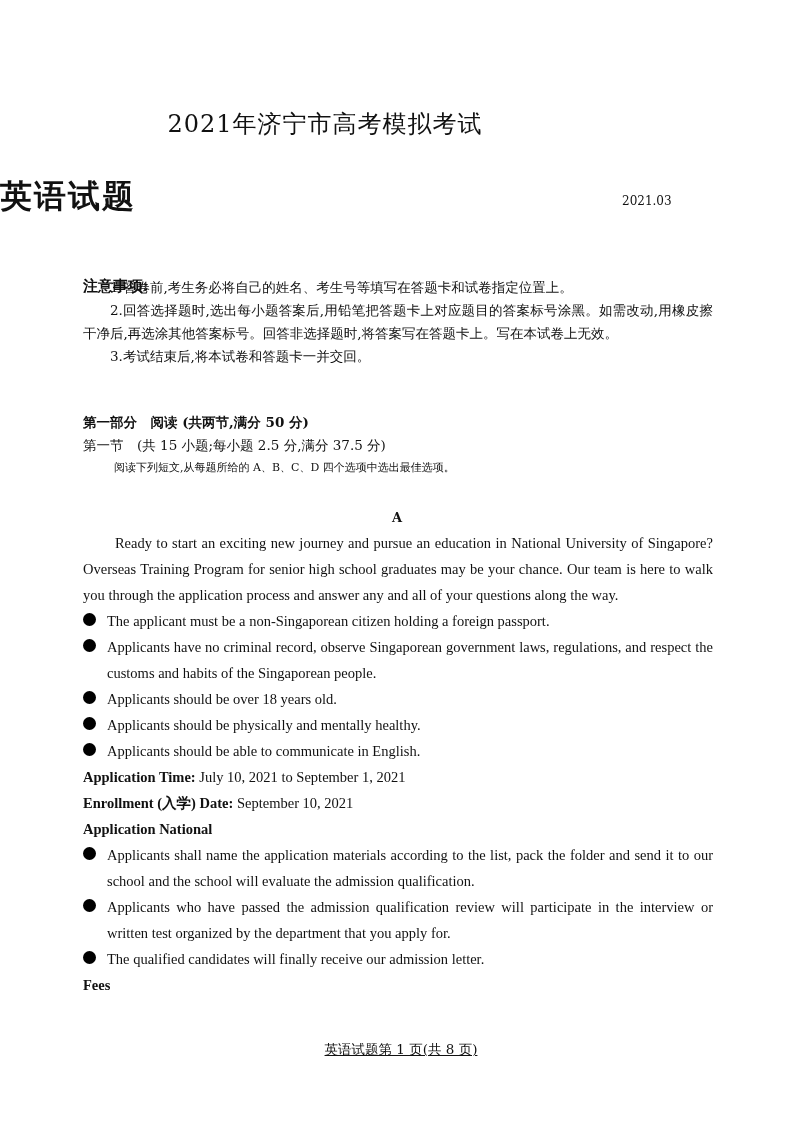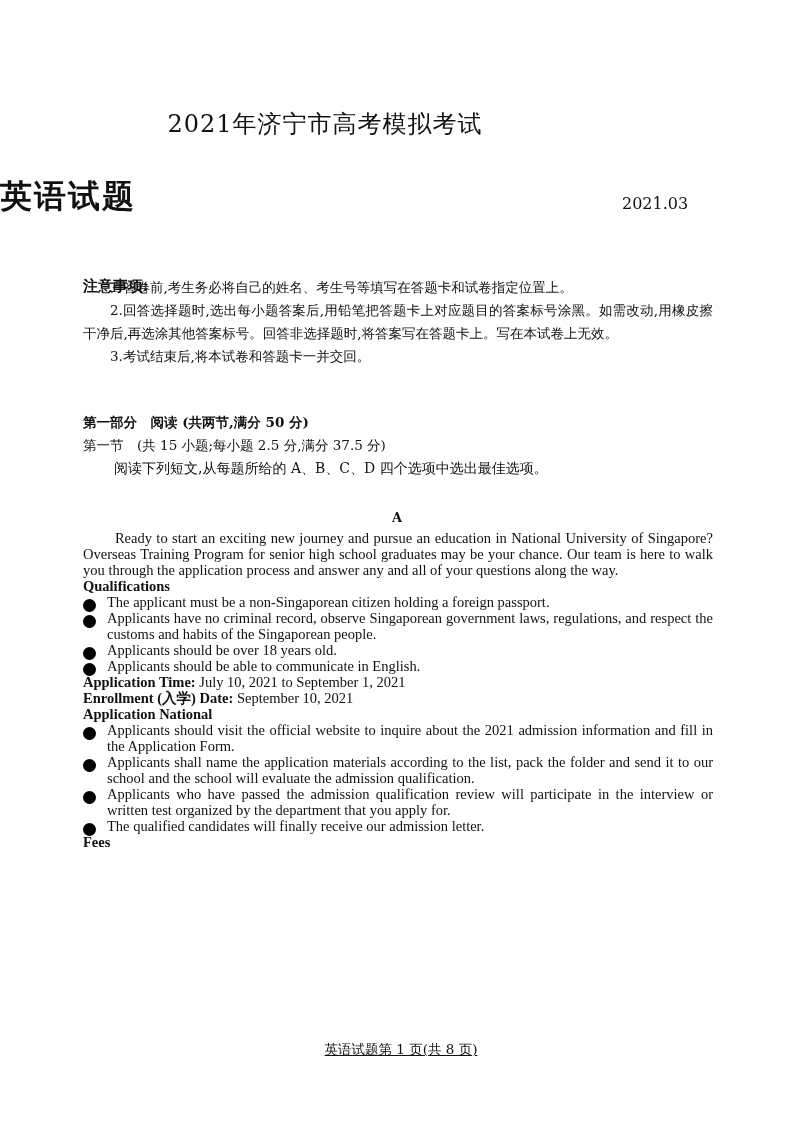--- a/index.html
+++ b/index.html
@@ -4,33 +4,33 @@
 <style>
   html, body { margin: 0; padding: 0; background: #ffffff; }
   body {
     width: 794px; height: 1123px; position: relative; overflow: hidden;
     font-family: "DejaVu Serif", "Liberation Serif", serif;
     color: #111;
   }
   .abs { position: absolute; }
   .title1 { left: 0; width: 650px; top: 108px; text-align: center; font-size: 24px; letter-spacing: 1px; }
   .title2 { left: 0; width: 720px; top: 175px; font-size: 32px; font-weight: bold; letter-spacing: 2px; }
-  .date { left: 622px; top: 194px; font-size: 16px; }
+  .date { left: 622px; top: 194px; font-size: 12px; }
   .cn { font-size: 13.5px; line-height: 23px; }
   .notice-head { left: 83px; top: 257px; font-weight: bold; font-size: 15px; margin-top: 20px; }
   .notice { left: 83px; top: 276px; width: 630px; }
   .notice p { margin: 0; text-indent: 2em; text-align: justify; }
   .part1 { left: 83px; top: 414px; font-weight: bold; font-size: 13.5px; }
   .sec1 { left: 83px; top: 437px; font-size: 13.5px; }
-  .instr { left: 114px; top: 460px; font-size: 14px; }
+  .instr { left: 114px; top: 460px; font-size: 11px; }
   .passage-label { left: 0; width: 794px; top: 510px; text-align: center; font-weight: bold; font-size: 13px; }
   .body-en {
     left: 83px; top: 530px; width: 630px;
     font-family: "Liberation Serif", "DejaVu Serif", serif;
-    font-size: 14.5px; line-height: 16px;
+    font-size: 14.5px; line-height: 26px;
   }
   .body-en p { margin: 0; text-align: justify; }
   .indent { text-indent: 2.2em; }
   .head { font-weight: bold; }
   .bullet { position: relative; padding-left: 24px; text-align: justify; }
   .bullet .dot {
     position: absolute; left: 0; top: 5px; width: 13px; height: 13px;
     border-radius: 50%; background: #000;
   }
   .footer { left: 4px; width: 794px; top: 1041px; text-align: center; font-size: 13.5px; text-decoration: underline; }
@@ -50,28 +50,27 @@
 </div>
 
 <div class="abs part1">第一部分　阅读 (共两节,满分 50 分)</div>
 <div class="abs sec1">第一节　(共 15 小题;每小题 2.5 分,满分 37.5 分)</div>
 <div class="abs instr">阅读下列短文,从每题所给的 A、B、C、D 四个选项中选出最佳选项。</div>
 
 <div class="abs passage-label">A</div>
 
 <div class="abs body-en">
   <p class="indent">Ready to start an exciting new journey and pursue an education in National University of Singapore? Overseas Training Program for senior high school graduates may be your chance. Our team is here to walk you through the application process and answer any and all of your questions along the way.</p>
-  <p class="head">Qualifications</p>
   <div class="bullet"><span class="dot"></span><span>The applicant must be a non-Singaporean citizen holding a foreign passport.</span></div>
   <div class="bullet"><span class="dot"></span><span>Applicants have no criminal record, observe Singaporean government laws, regulations, and respect the customs and habits of the Singaporean people.</span></div>
   <div class="bullet"><span class="dot"></span><span>Applicants should be over 18 years old.</span></div>
+  <div class="bullet"><span class="dot"></span><span>Applicants should be physically and mentally healthy.</span></div>
   <div class="bullet"><span class="dot"></span><span>Applicants should be able to communicate in English.</span></div>
   <p><span class="head">Application Time:</span><span> July 10, 2021 to September 1, 2021</span></p>
   <p><span class="head">Enrollment (入学) Date:</span><span> September 10, 2021</span></p>
   <p class="head">Application National</p>
-  <div class="bullet"><span class="dot"></span><span>Applicants should visit the official website to inquire about the 2021 admission information and fill in the Application Form.</span></div>
   <div class="bullet"><span class="dot"></span><span>Applicants shall name the application materials according to the list, pack the folder and send it to our school and the school will evaluate the admission qualification.</span></div>
   <div class="bullet"><span class="dot"></span><span>Applicants who have passed the admission qualification review will participate in the interview or written test organized by the department that you apply for.</span></div>
   <div class="bullet"><span class="dot"></span><span>The qualified candidates will finally receive our admission letter.</span></div>
   <p class="head">Fees</p>
 </div>
 
 <div class="abs footer">英语试题第 1 页(共 8 页)</div>
 
 </body></html>

